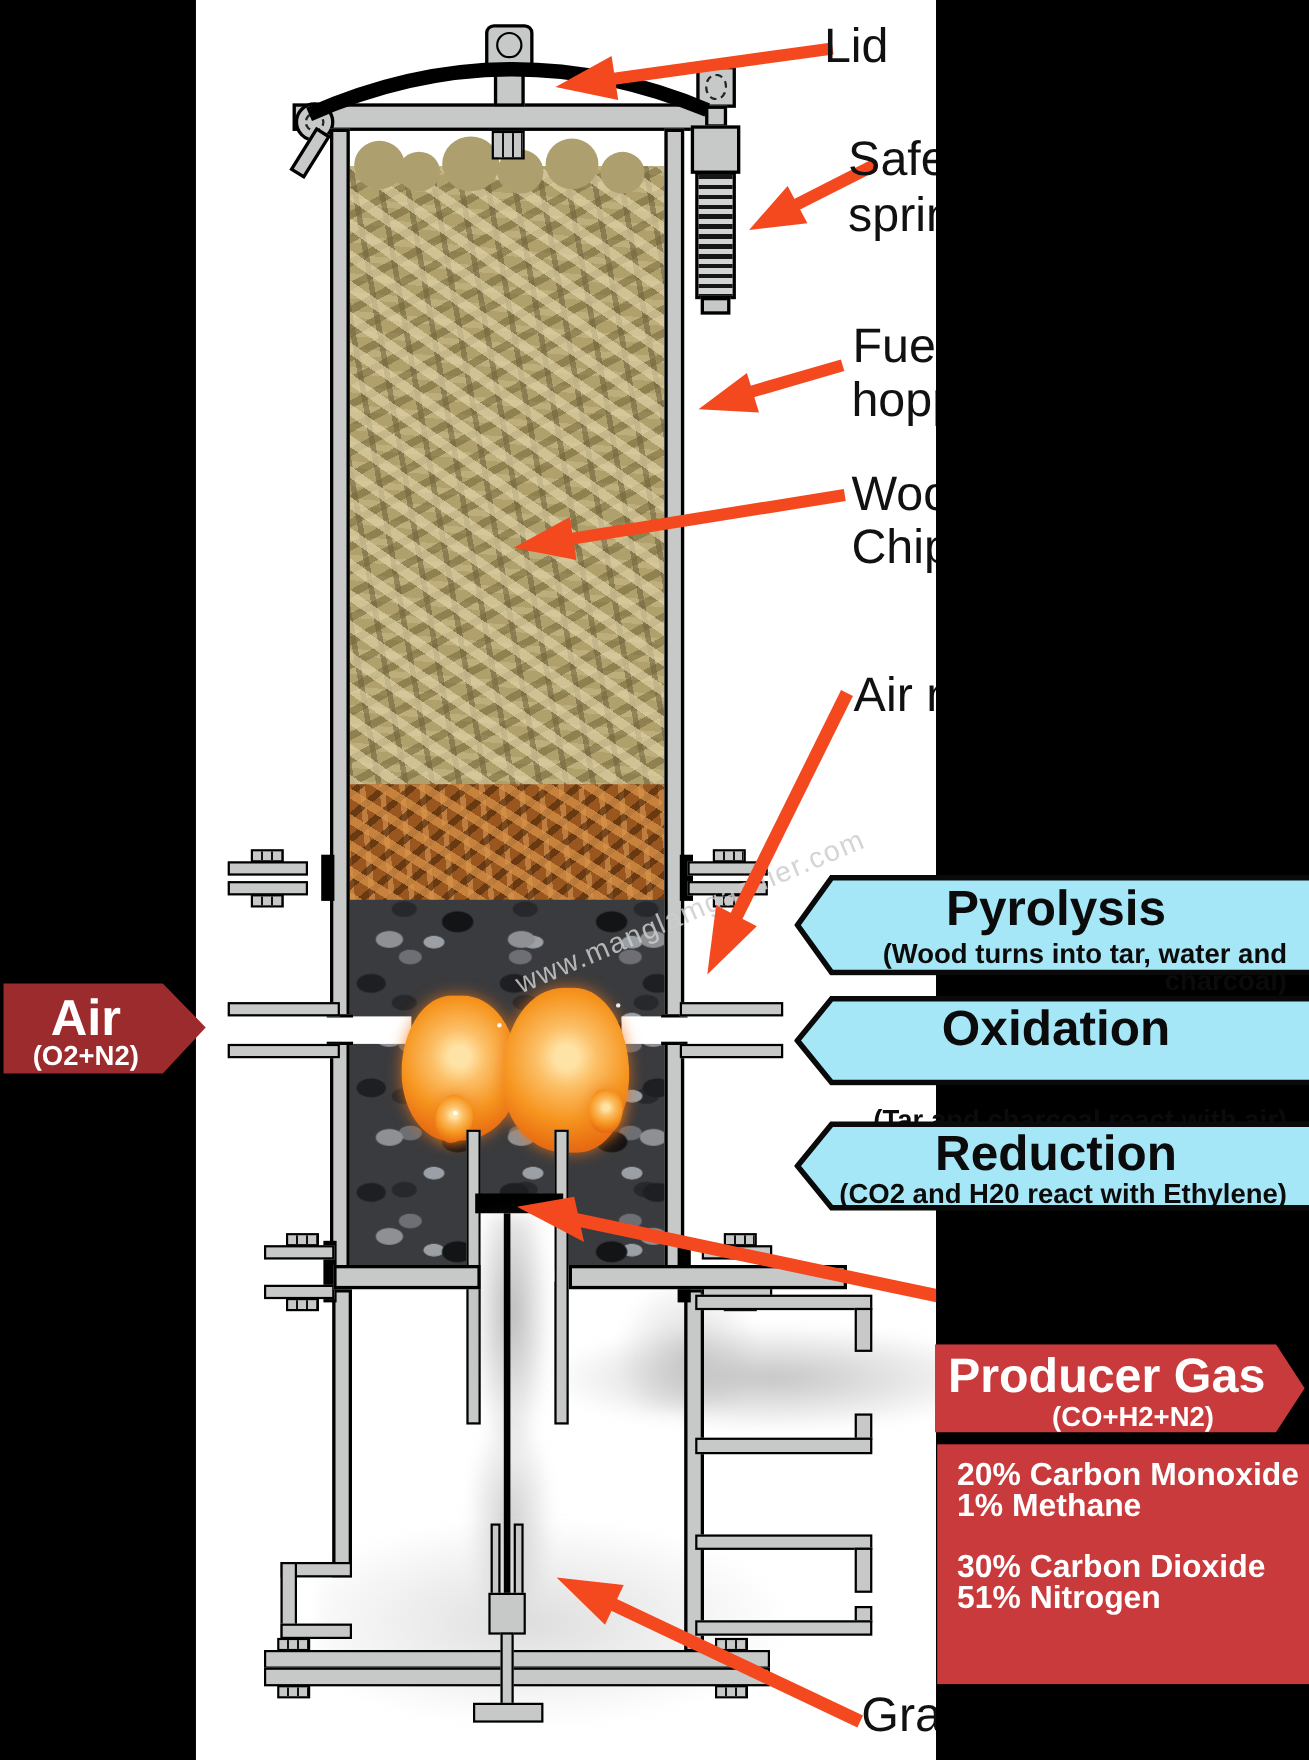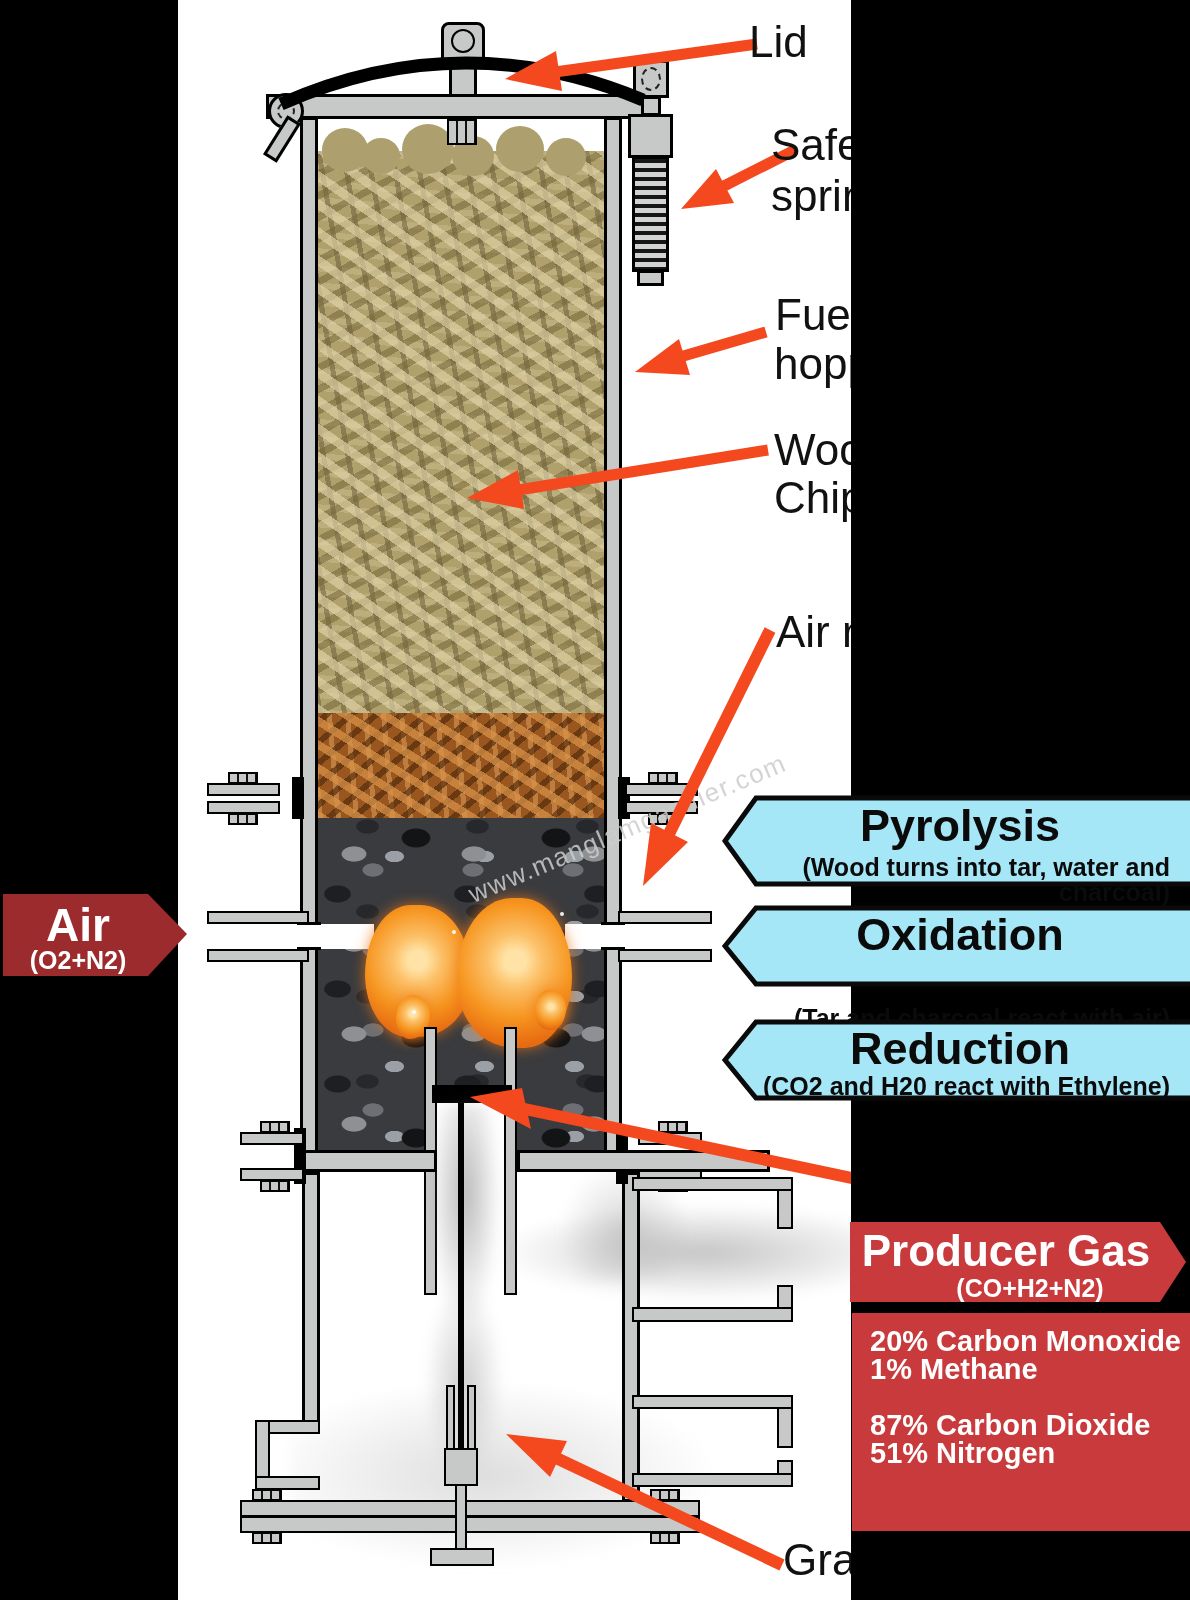--- a/index.html
+++ b/index.html
@@ -257,17 +257,17 @@
       <polygon points="0,0 310,0 336,40 310,80 0,80" fill="#c93a3c"></polygon>
     </svg>
     <div class="ptitle" style="left:0;top:4px;width:312px;font-size:44px;">Producer Gas</div>
     <div class="ptitle" style="left:0;top:52px;width:312px;font-size:25px;margin-left:24px;">(CO+H2+N2)</div>
   </div>
 
   <div class="abs overlay compbox" style="background:#c93a3c;">
     <div class="compline">20% Carbon Monoxide</div>
     <div class="compline">1% Methane</div>
     <div class="compline"></div>
-    <div class="compline">87% Carbon Dioxide</div>
+    <div class="compline">30% Carbon Dioxide</div>
     <div class="compline">51% Nitrogen</div>
   </div>
 
 </div>
 
 </body></html>

